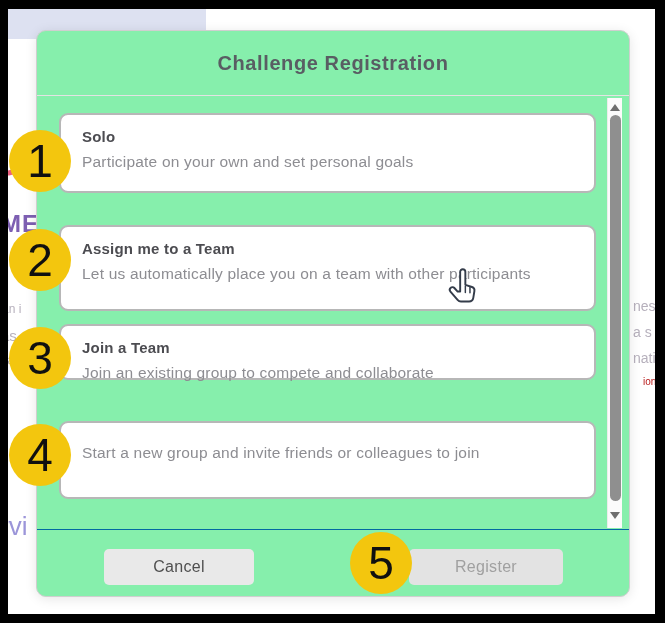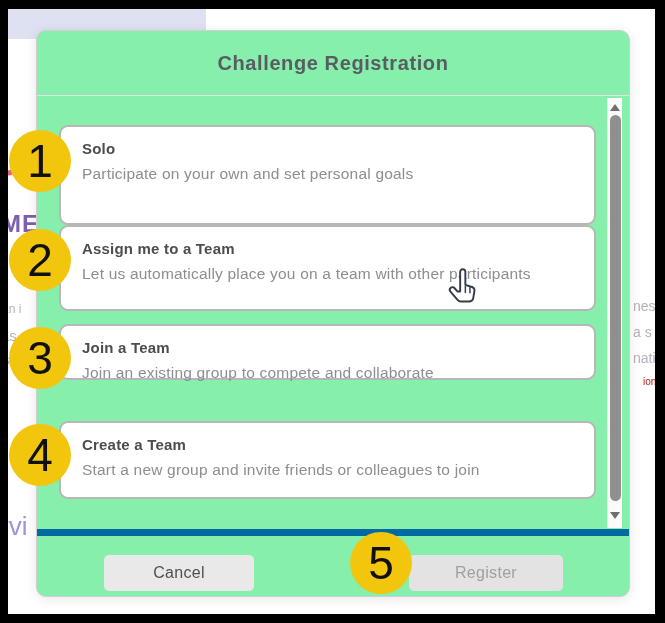--- a/index.html
+++ b/index.html
@@ -49,21 +49,21 @@
   .modal-title {
     font-size:20px; font-weight:600; color:#595d63; letter-spacing:0.6px;
   }
 
   
   .option-card {
     position:absolute; left:22px; width:537px;
     border:2px solid #b7b7b7; border-radius:9px; background:#fff;
     padding:13px 21px; cursor:pointer;
   }
-  .card-1 { top:94px;  height:100px; }
+  .card-1 { top:82px;  height:80px; }
   .card-2 { top:194px; height:86px; }
   .card-3 { top:293px; height:56px; }
   .card-4 { top:390px; height:78px; }
   .option-title { font-size:15px; font-weight:700; color:#4c4c51; letter-spacing:0.2px; }
   .option-desc  { font-size:15.5px; font-weight:400; color:#8d8d92; margin-top:8px; letter-spacing:0.2px; }
 
   
   .scroll-track {
     position:absolute; left:570px; top:67px; width:15px; height:430px;
     background:#fbfbfb; border-left:1px solid #ececec;
@@ -73,21 +73,21 @@
     background:#8f8f8f; border-radius:6px;
   }
   .scroll-arrow { position:absolute; left:2px; width:0; height:0;
     border-left:5.5px solid transparent; border-right:5.5px solid transparent; }
   .arrow-up   { top:6px;   border-bottom:7px solid #6e6e6e; }
   .arrow-down { top:414px; border-top:7px solid #6e6e6e; }
 
   
   .modal-footer {
     position:absolute; left:0; right:0; top:498px; height:56px;
-    border-top:7px solid #0369a1;
+    border-top:1px solid #0369a1;
   }
   .btn {
     position:absolute; top:19px; height:36px; border:none; border-radius:5px;
     font-family:"Liberation Sans", sans-serif; font-size:16px; letter-spacing:0.3px;
     cursor:pointer;
   }
   .btn-cancel   { left:67px;  width:150px; background:#e9e9e9; color:#4f4f4f; }
   .btn-register { left:372px; width:154px; background:#e3e3e3; color:#a0a0a0; }
 
   
@@ -139,21 +139,20 @@
       <div class="option-title">Assign me to a Team</div>
       <div class="option-desc">Let us automatically place you on a team with other participants</div>
     </div>
 
     <div class="option-card card-3">
       <div class="option-title">Join a Team</div>
       <div class="option-desc">Join an existing group to compete and collaborate</div>
     </div>
 
     <div class="option-card card-4">
-      <div class="option-title">Create a Team</div>
       <div class="option-desc">Start a new group and invite friends or colleagues to join</div>
     </div>
 
     <div class="scroll-track">
       <div class="scroll-arrow arrow-up"></div>
       <div class="scroll-thumb"></div>
       <div class="scroll-arrow arrow-down"></div>
     </div>
 
     <div class="modal-footer">

